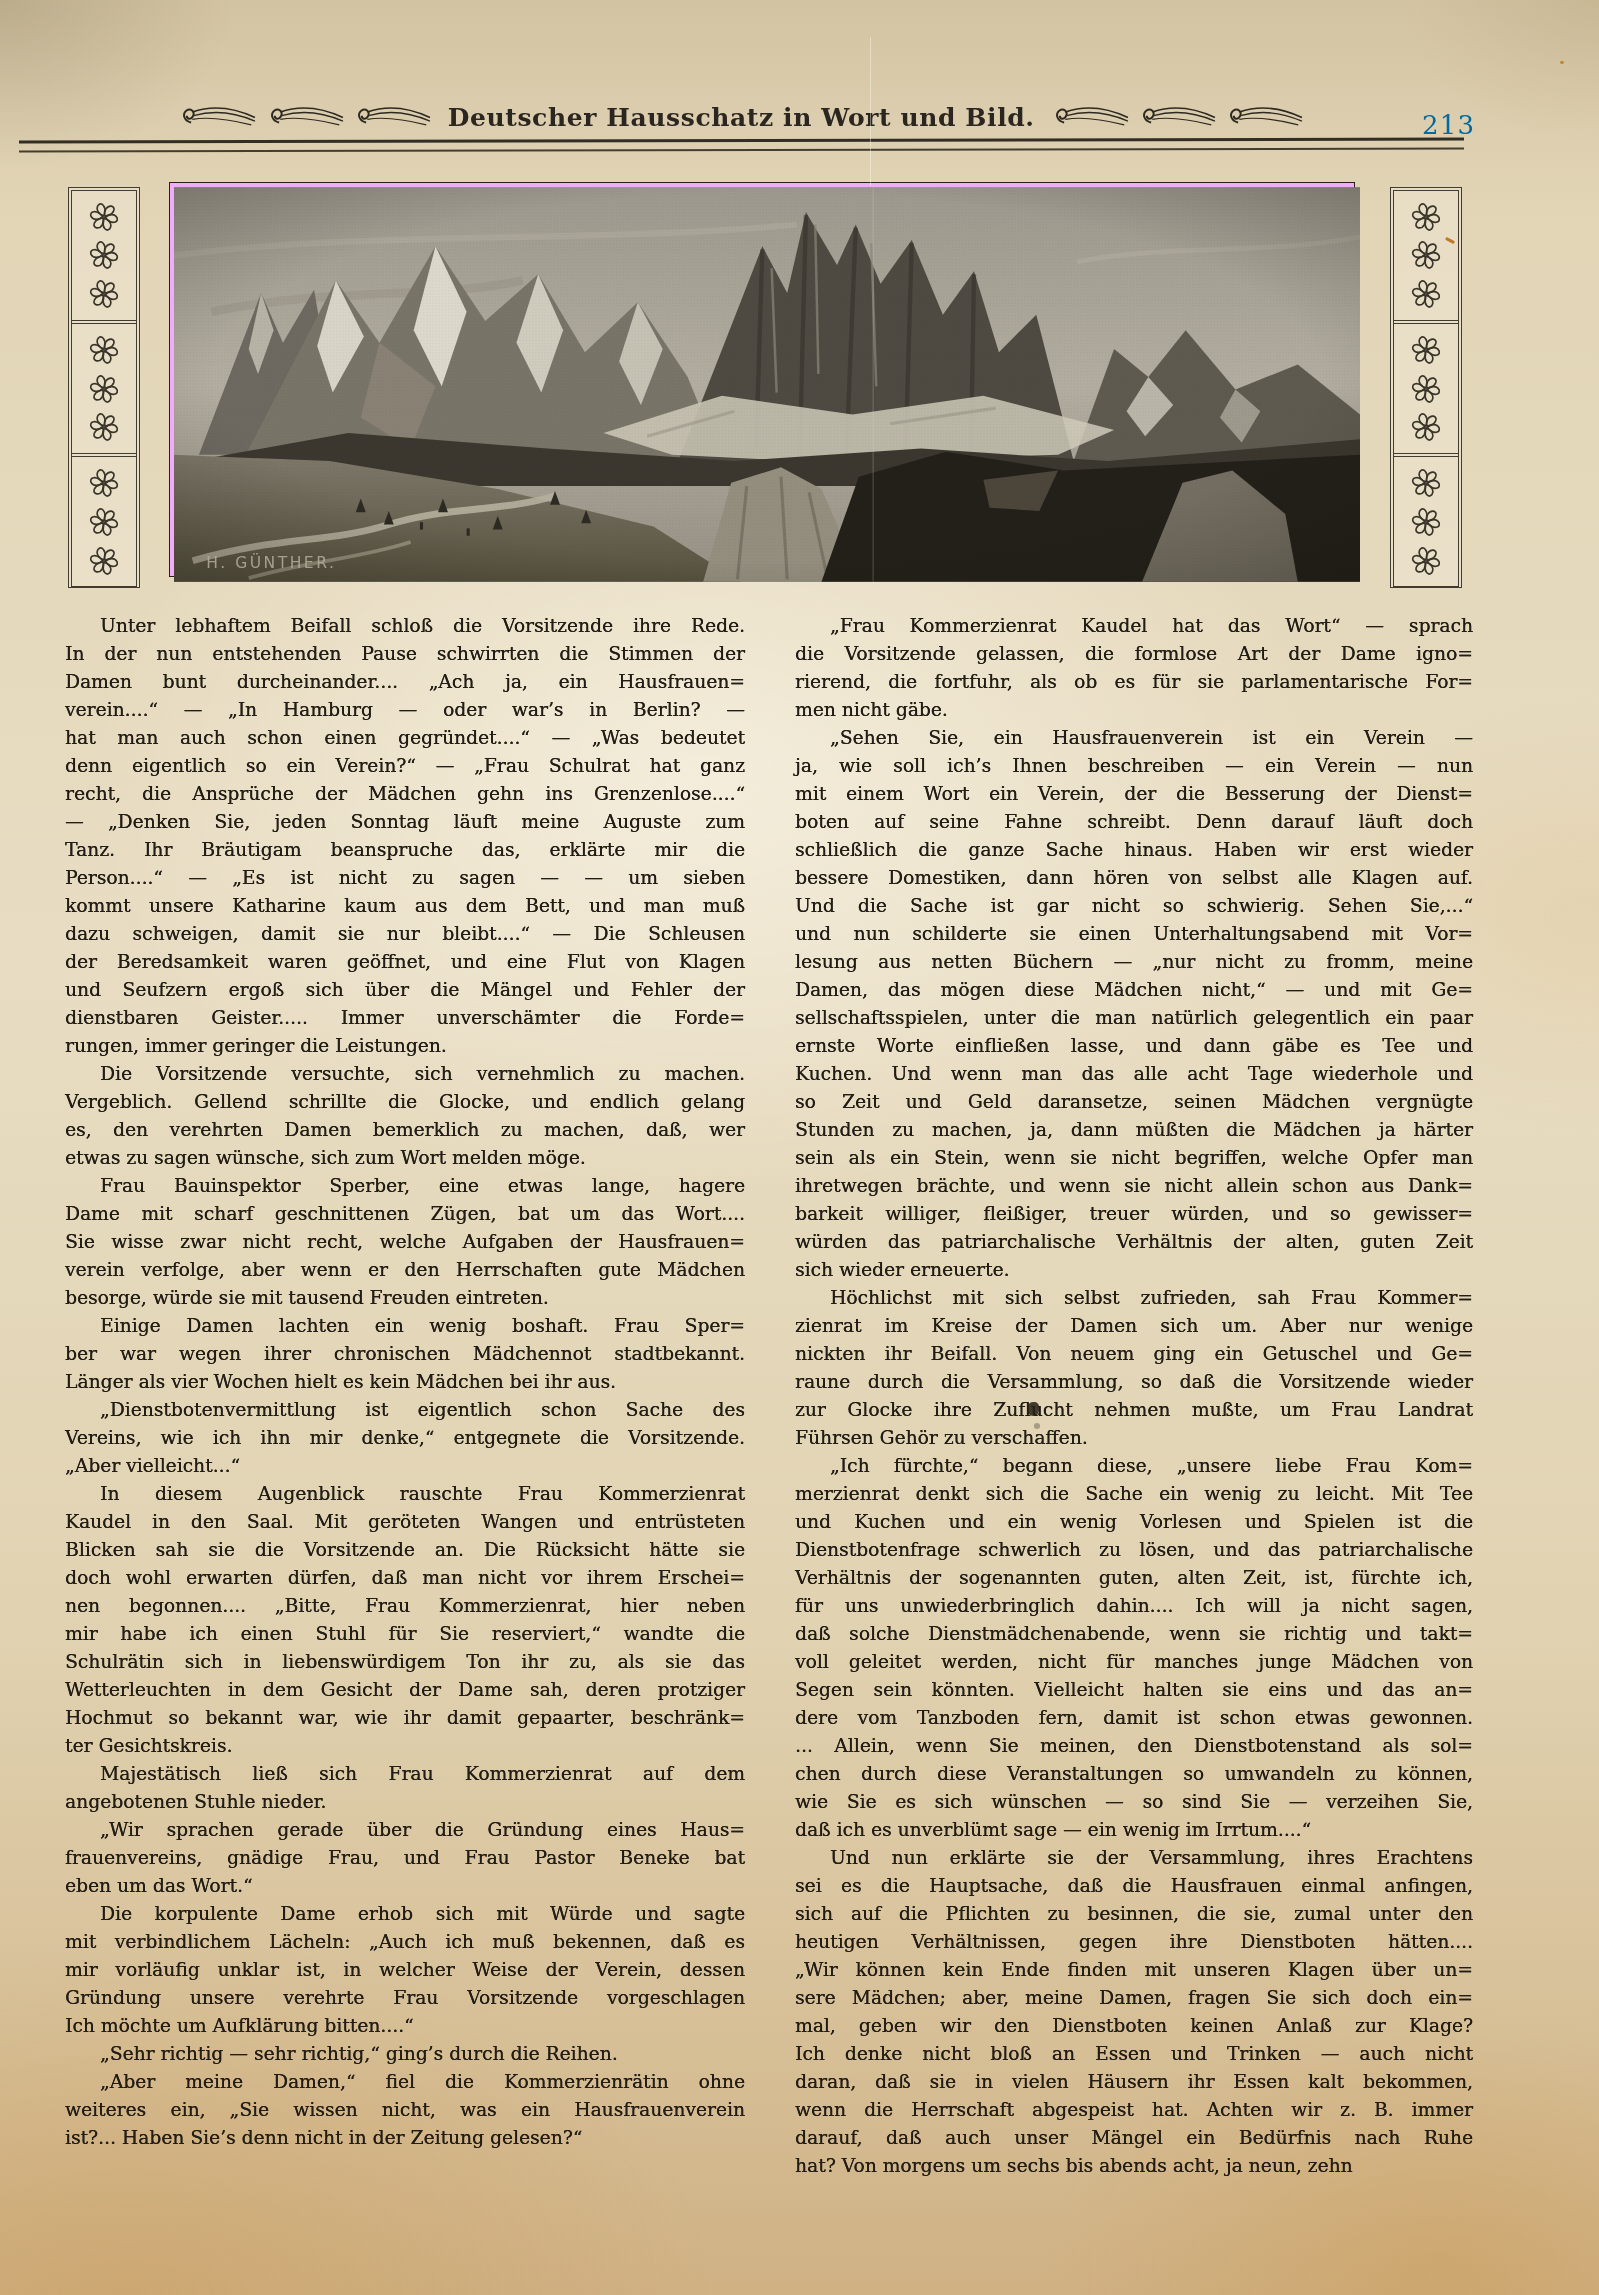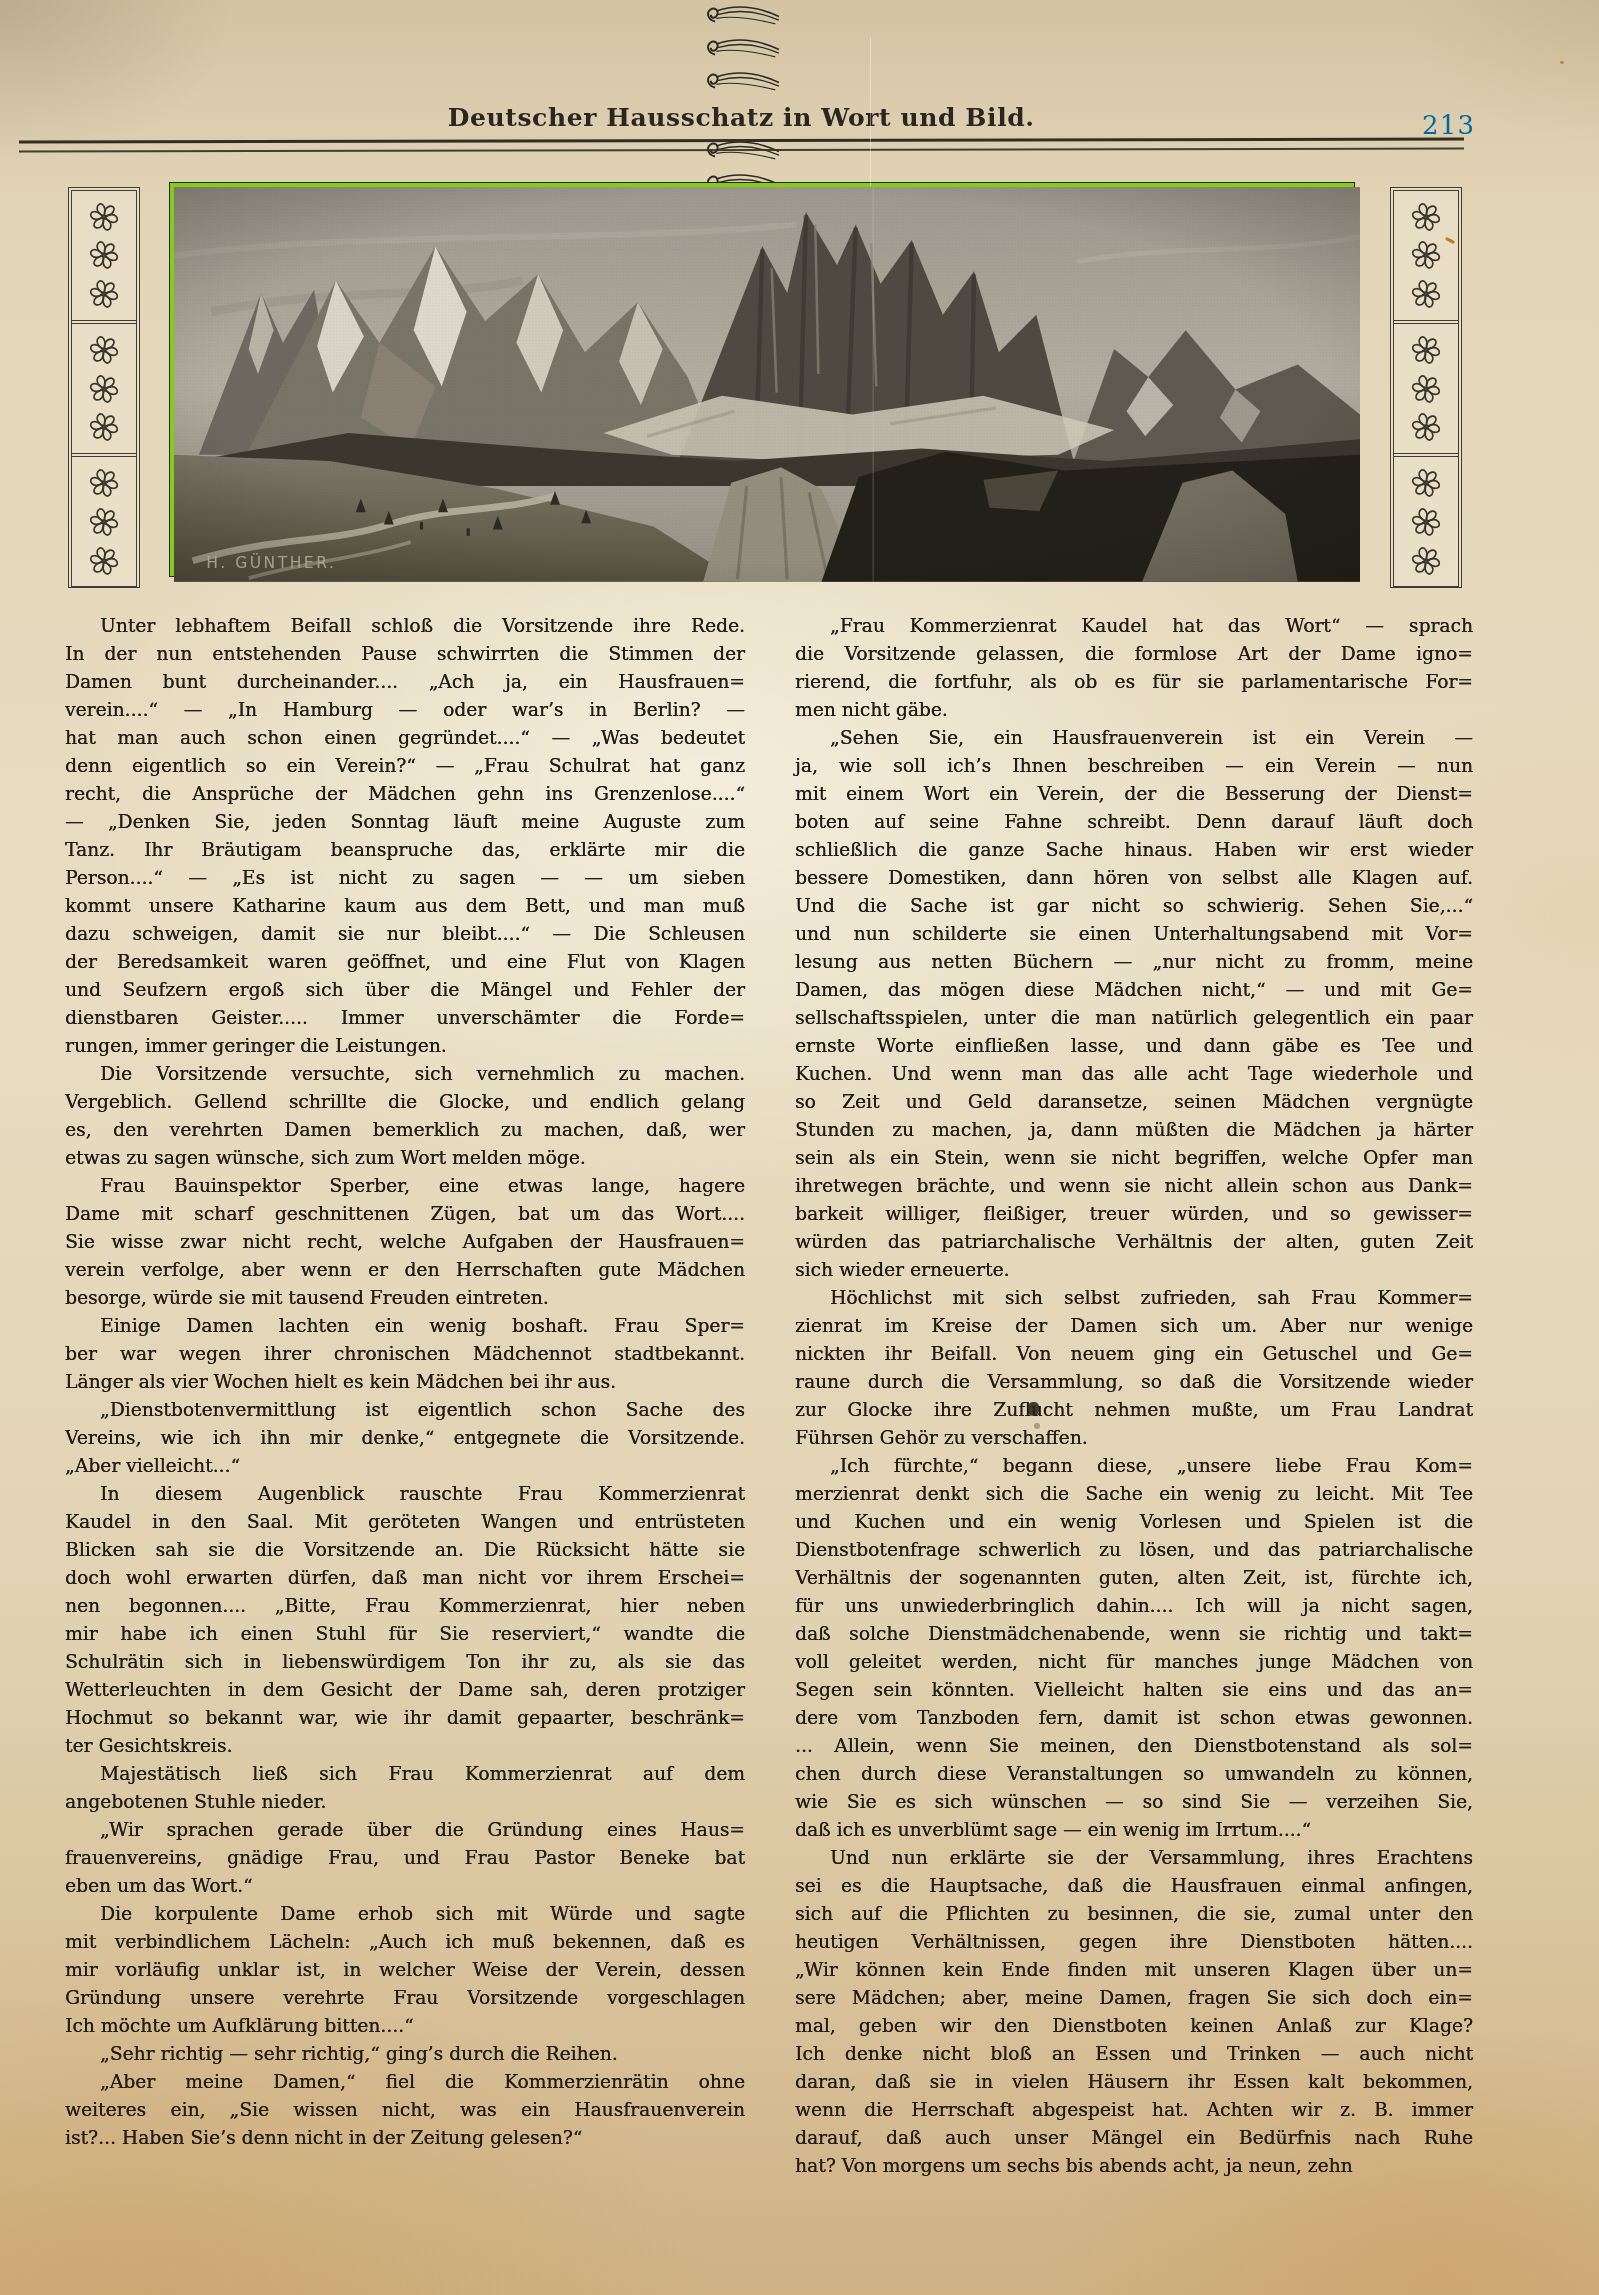--- a/index.html
+++ b/index.html
@@ -18,39 +18,38 @@
       radial-gradient(934px 622px at 44% 34%, rgba(255,252,242,.55), transparent 66%),
       linear-gradient(180deg, #d2c3a2 0%, #e2d5b6 9%, #e8ddc3 42%, #e1d3b2 70%, #d7c098 88%, #cfb184 100%);
   }
   [data-name]{box-sizing:border-box;}
 
   
   .masthead{
     position:absolute;left:18.7px;top:95px;width:1445px;height:44px;
     display:flex;align-items:center;justify-content:center;gap:6.2px;
     color:#2e2a22;
-    flex-direction:column;
   }
   .masthead-title{
     font-size:25px;font-weight:bold;letter-spacing:0.6px;color:#2b2620;
     white-space:nowrap;padding:0 8.7px;
   }
   .flourish{width:81px;height:27px;display:inline-block;}
   .page-number{
     position:absolute;left:1422px;top:110px;font-size:26px;color:#0369a1;
     font-family:"DejaVu Serif",serif;letter-spacing:1.2px;
   }
   .rule{position:absolute;left:18.7px;width:1445px;background:#322d25;transform:rotate(-0.12deg);}
   .rule.primary{top:139px;height:2.5px;}
   .rule.secondary{top:149px;height:1.9px;opacity:.9;}
 
   
   .photo-frame{
     position:absolute;left:169px;top:182px;width:1186px;height:395px;
-    border:1.9px solid #282318;padding:3.7px;background:#84cc16;
+    border:1.9px solid #282318;padding:3.7px;background:#f0abfc;
   }
   .photo-frame svg{display:block;width:1186px;height:395px;}
   .ornament-strip{
     position:absolute;top:187px;width:72px;height:401px;
     border:1.2px solid #423c30;padding:1.9px;background:rgba(240,233,214,.45);
   }
   .ornament-strip.left{left:68px;}
   .ornament-strip.right{left:1390px;}
   .strip-inner{border:1.2px solid #423c30;height:100%;display:flex;flex-direction:column;}
   .seg{flex:1;display:flex;flex-direction:column;align-items:center;justify-content:space-evenly;padding:3.7px 0;}

